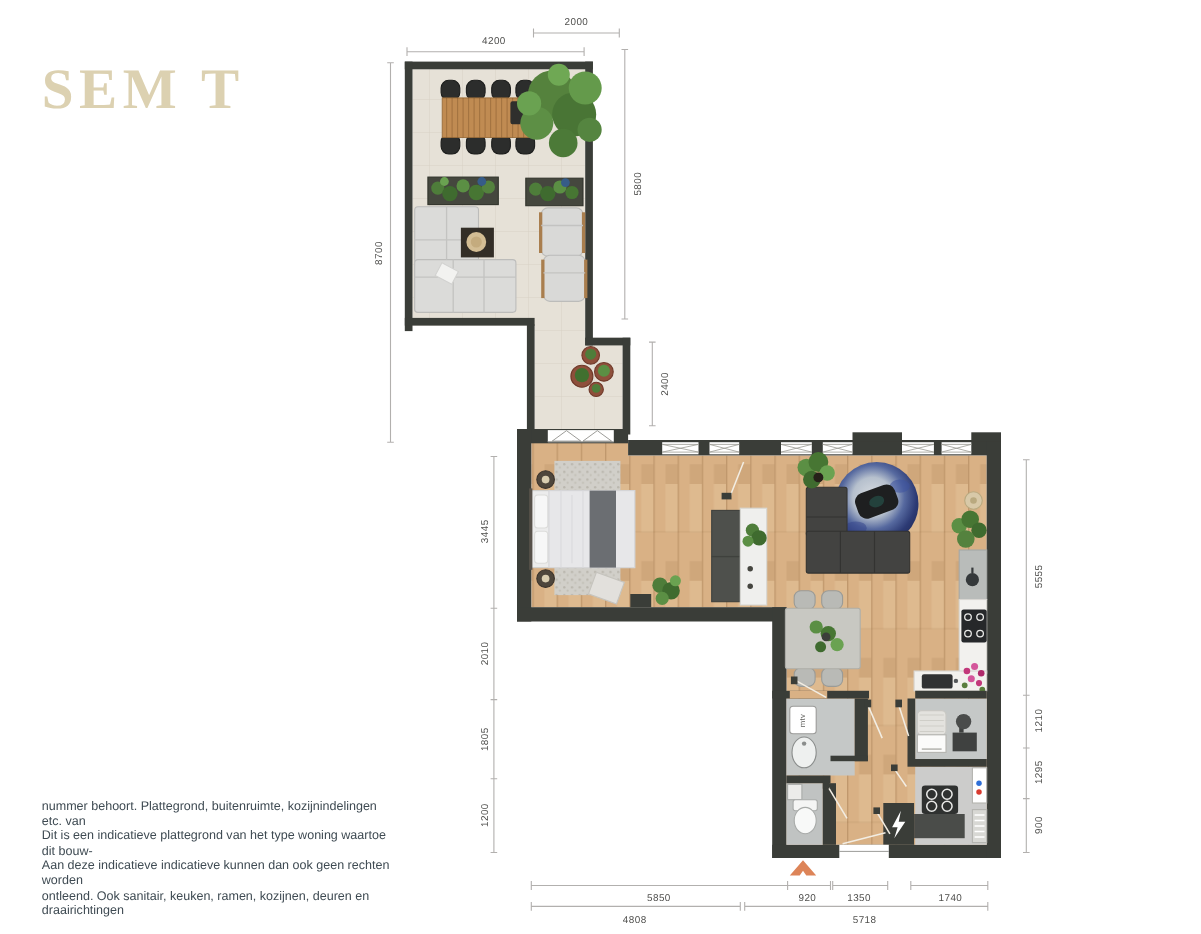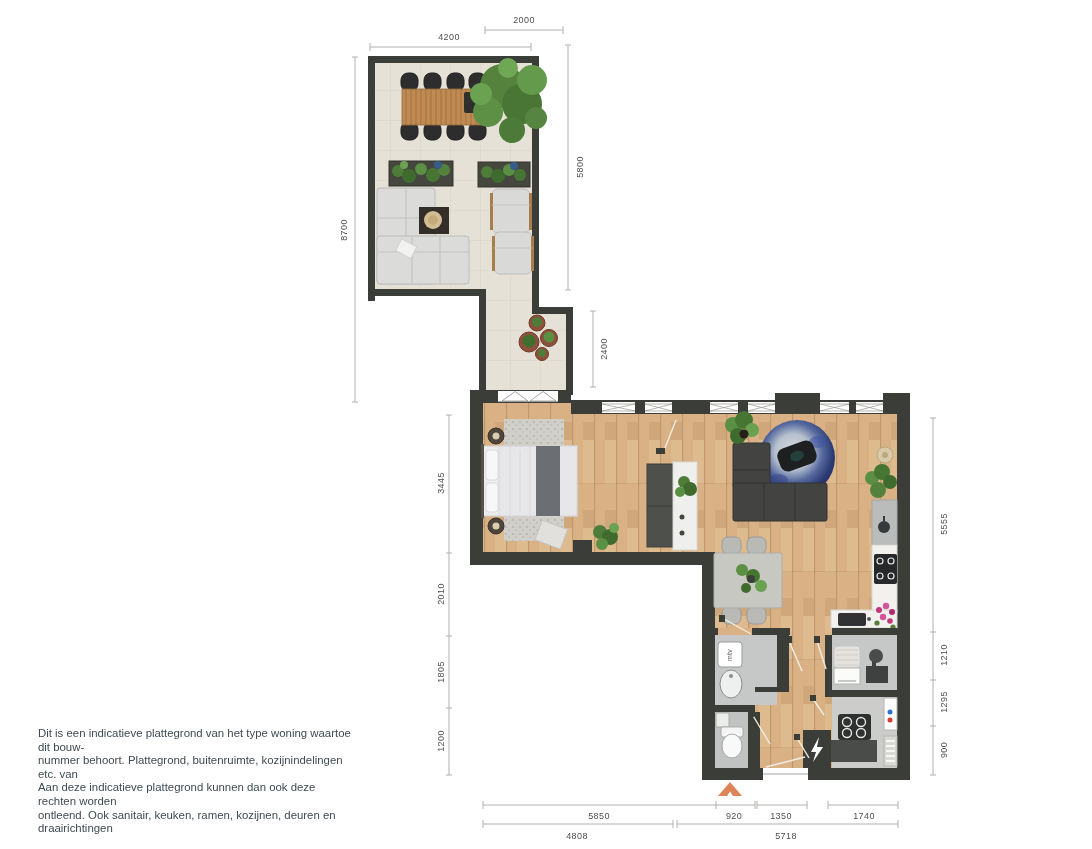--- a/index.html
+++ b/index.html
@@ -18,25 +18,26 @@
   .dim-line{stroke:var(--dim-line);stroke-width:1;fill:none;}
   .dim-text{fill:var(--dim-text);font-size:9px;letter-spacing:.4px;}
   .mtv-text{fill:#5f5f5d;font-size:7px;letter-spacing:.3px;}
   .chevron{fill:var(--accent);}
 </style>
 </head>
 <body>
 
 <div class="canvas">
 
+  <div class="plan-title">SEM T</div>
 
   <div class="disclaimer">
+    <span>nummer behoort. Plattegrond, buitenruimte, kozijnindelingen etc. van</span>
     <span>Dit is een indicatieve plattegrond van het type woning waartoe dit bouw-</span>
-    <span>nummer behoort. Plattegrond, buitenruimte, kozijnindelingen etc. van</span>
-    <span>Aan deze indicatieve plattegrond kunnen dan ook deze rechten worden</span>
+    <span>Aan deze indicatieve indicatieve kunnen dan ook geen rechten worden</span>
     <span>ontleend. Ook sanitair, keuken, ramen, kozijnen, deuren en draairichtingen</span>
 
   </div>
 
   <svg width="1092" height="849" viewBox="0 0 1092 849">
     <defs>
       <pattern id="wood" width="22" height="88" patternUnits="userSpaceOnUse">
         <rect width="22" height="88" fill="#d9b185"></rect>
         <rect x="0" width="1.2" height="88" fill="rgba(125,85,45,0.28)"></rect>
         <rect x="11" width="11" height="44" fill="rgba(255,238,205,0.14)"></rect>

